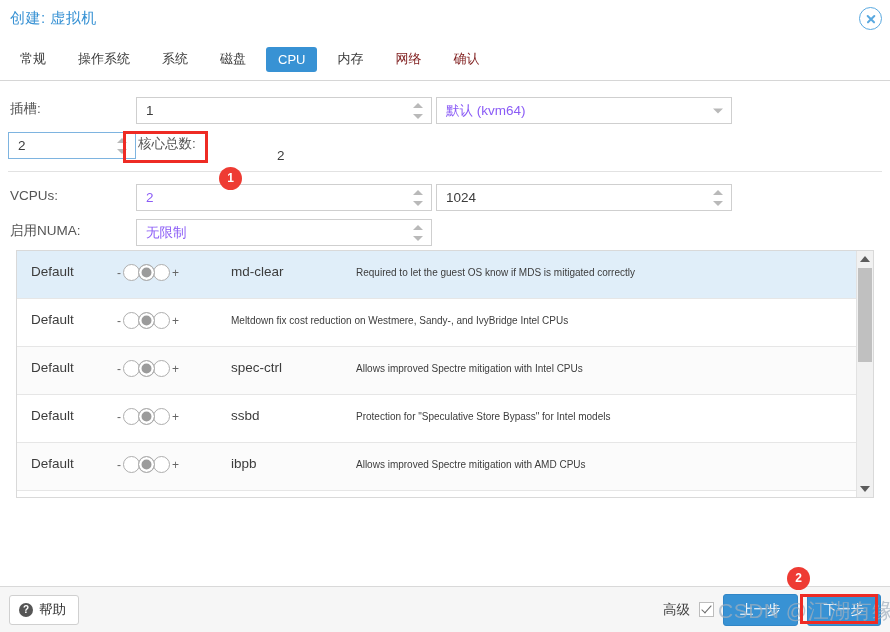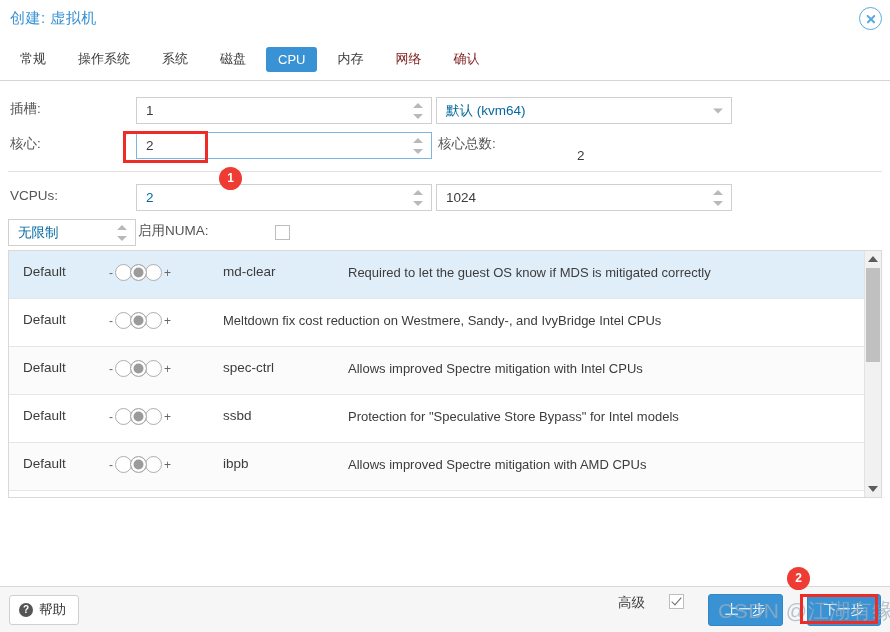--- a/index.html
+++ b/index.html
@@ -135,21 +135,21 @@
     display: flex;
     align-items: center;
     cursor: text;
   }
   .field .val {
     padding-left: 9px;
     font-size: 13.5px;
     color: #3c3c3c;
   }
   .field.focused { border-color: #7eb4e0; }
-  .field.disabledfield .val { color: #0369a1; }
+  .field.disabledfield .val { color: #8b5cf6; }
 
   .spinner {
     position: absolute;
     right: 7px;
     top: 50%;
     transform: translateY(-50%);
     width: 11px;
     height: 16px;
     display: flex;
     flex-direction: column;
@@ -201,21 +201,21 @@
     margin: 8px 8px 0 8px;
   }
 
   
   .flags-label {
     font-size: 13.5px;
     color: #333333;
     padding: 12px 0 5px 8px;
   }
   .flags-box {
-    margin: 0 8px;
+    margin: 0 16px;
     border: 1px solid #d9d9d9;
     height: 248px;
     position: relative;
     box-sizing: border-box;
     overflow: hidden;
     background: #ffffff;
   }
   .flags-scroll {
     position: absolute;
     inset: 0 17px 0 0;
@@ -278,21 +278,21 @@
   }
   .cell-flag {
     flex: 0 0 125px;
     width: 125px;
     font-size: 13.5px;
     color: #3c3c3c;
     line-height: 18px;
   }
   .cell-desc {
     flex: 1 1 auto;
-    font-size: 13px;
+    font-size: 10px;
     color: #3c3c3c;
     line-height: 19px;
     padding-right: 4px;
   }
 
   
   .sbar {
     position: absolute;
     top: 0; right: 0; bottom: 0;
     width: 17px;
@@ -352,21 +352,22 @@
     background: #555555;
     color: #ffffff;
     font-size: 10px;
     line-height: 14px;
     text-align: center;
     font-weight: bold;
   }
   .footer-right {
     margin-left: auto;
     display: flex;
-    gap: 24px;
+    align-items: center;
+    gap: 9px;
   }
   .adv-label {
     font-size: 13.5px;
     color: #3c3c3c;
   }
   .adv-cb {
     width: 15px; height: 15px;
     border: 1px solid #bdbdbd;
     background: #ffffff;
     box-sizing: border-box;
@@ -464,21 +465,20 @@
       </div>
       <div class="fctl" style="display:block">
         <div style="display:flex;align-items:center;height:35px">
           <div class="field disabledfield">
             <span class="val">默认 (kvm64)</span>
             <span class="combo-arrow"></span>
           </div>
         </div>
       </div>
 
-      <div class="flabel">核心:</div>
       <div class="fctl">
         <div class="field focused">
           <span class="val">2</span>
           <span class="spinner">
               <i class="up"></i>
               <i class="down"></i>
             </span>
         </div>
       </div>
       <div class="fctl" style="display:block">
@@ -508,33 +508,33 @@
           <div class="field">
             <span class="val">1024</span>
             <span class="spinner">
                 <i class="up"></i>
                 <i class="down"></i>
               </span>
           </div>
         </div>
       </div>
 
+      <div class="fctl" style="display:block">
+        <div style="display:flex;align-items:center;height:35px">
+          <div class="flabel" style="width:137px;flex:0 0 137px">启用NUMA:</div>
+          <div class="cbox"></div>
+        </div>
+      </div>
       <div class="fctl">
         <div class="field disabledfield">
           <span class="val">无限制</span>
           <span class="spinner">
               <i class="up"></i>
               <i class="down"></i>
             </span>
-        </div>
-      </div>
-      <div class="fctl" style="display:block">
-        <div style="display:flex;align-items:center;height:35px">
-          <div class="flabel" style="width:137px;flex:0 0 137px">启用NUMA:</div>
-          <div class="cbox"></div>
         </div>
       </div>
     </div>
 
 
     <div class="flags-box">
       <div class="flags-scroll">
 
         <div class="frow-flag sel">
           <div class="cell-state">Default</div>

